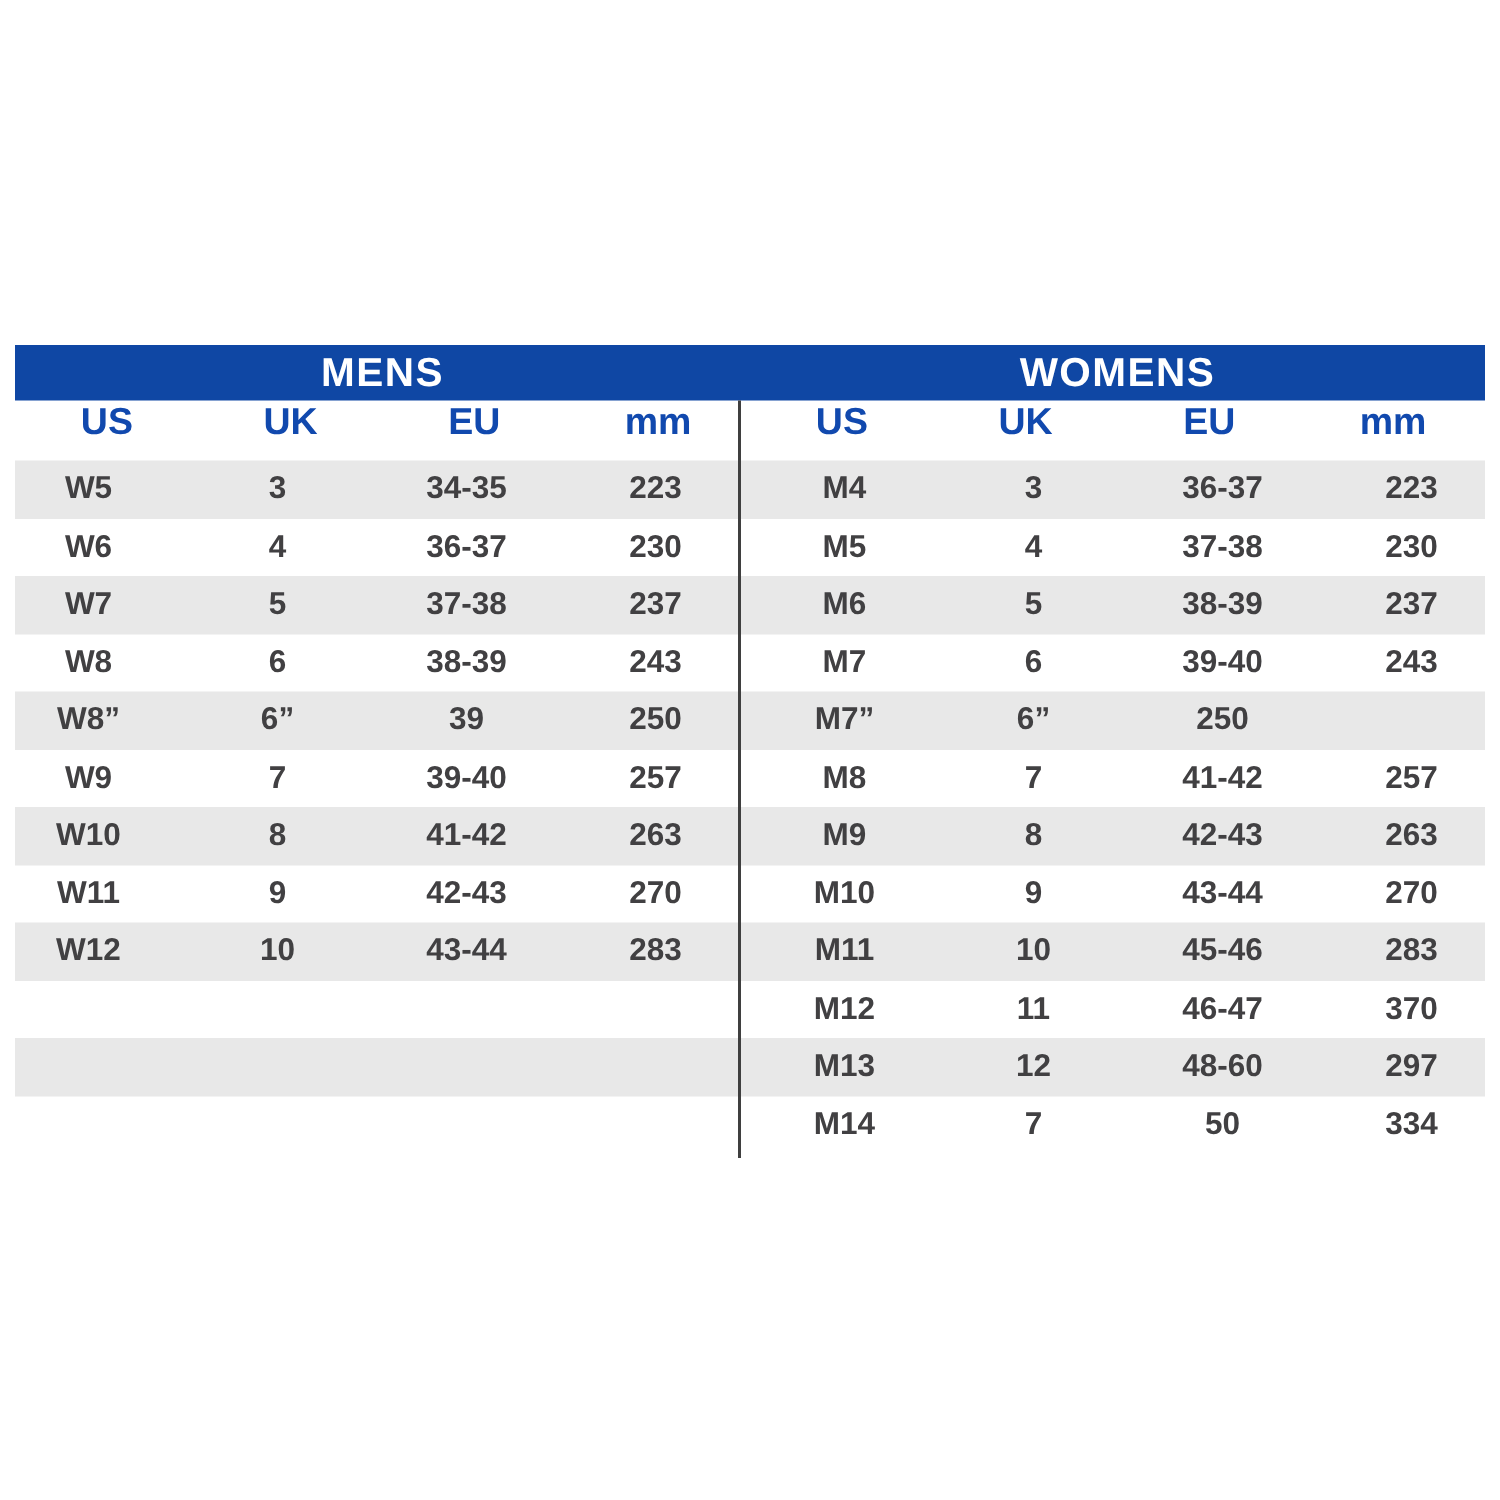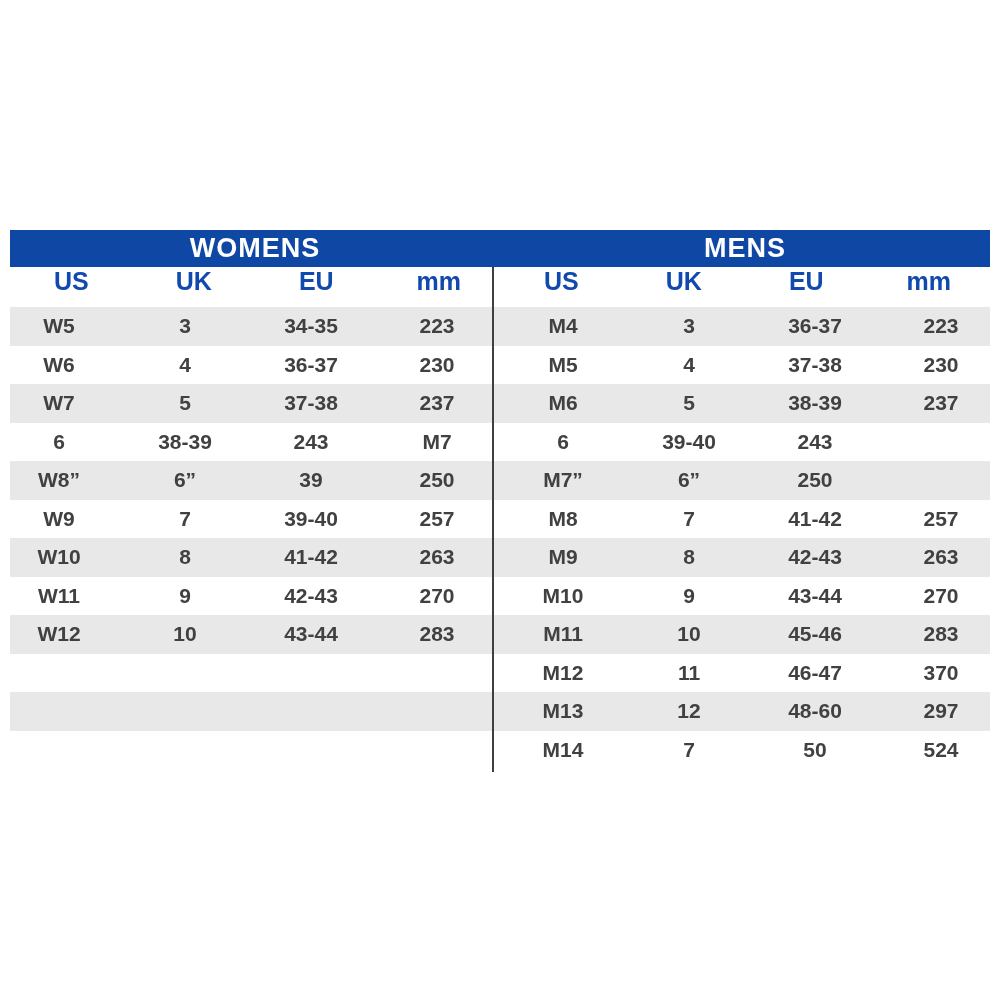--- a/index.html
+++ b/index.html
@@ -82,22 +82,22 @@
     width: 2px;
     height: 505px;
     background: var(--divider-dark, #3f3f3f);
   }
 </style>
 </head>
 <body>
 
 <div id="size-chart">
   <div class="band">
+    <div class="band-title">MENS</div>
     <div class="band-title">WOMENS</div>
-    <div class="band-title">MENS</div>
   </div>
 
   <div class="col-headers">
     <div class="col-header">US</div>
     <div class="col-header">UK</div>
     <div class="col-header">EU</div>
     <div class="col-header">mm</div>
     <div class="col-header">US</div>
     <div class="col-header">UK</div>
     <div class="col-header">EU</div>
@@ -129,20 +129,21 @@
         <div class="cell">W7</div>
         <div class="cell">5</div>
         <div class="cell">37-38</div>
         <div class="cell">237</div>
         <div class="cell">M6</div>
         <div class="cell">5</div>
         <div class="cell">38-39</div>
         <div class="cell">237</div>
       </div>
       <div class="row">
+        <div class="cell">W8</div>
         <div class="cell">6</div>
         <div class="cell">38-39</div>
         <div class="cell">243</div>
         <div class="cell">M7</div>
         <div class="cell">6</div>
         <div class="cell">39-40</div>
         <div class="cell">243</div>
       </div>
       <div class="row striped">
         <div class="cell">W8”</div>
@@ -214,18 +215,18 @@
         <div class="cell">297</div>
       </div>
       <div class="row">
         <div class="cell"></div>
         <div class="cell"></div>
         <div class="cell"></div>
         <div class="cell"></div>
         <div class="cell">M14</div>
         <div class="cell">7</div>
         <div class="cell">50</div>
-        <div class="cell">524</div>
+        <div class="cell">334</div>
       </div>
     </div>
 
   <div class="divider"></div>
 </div>
 
 </body></html>

